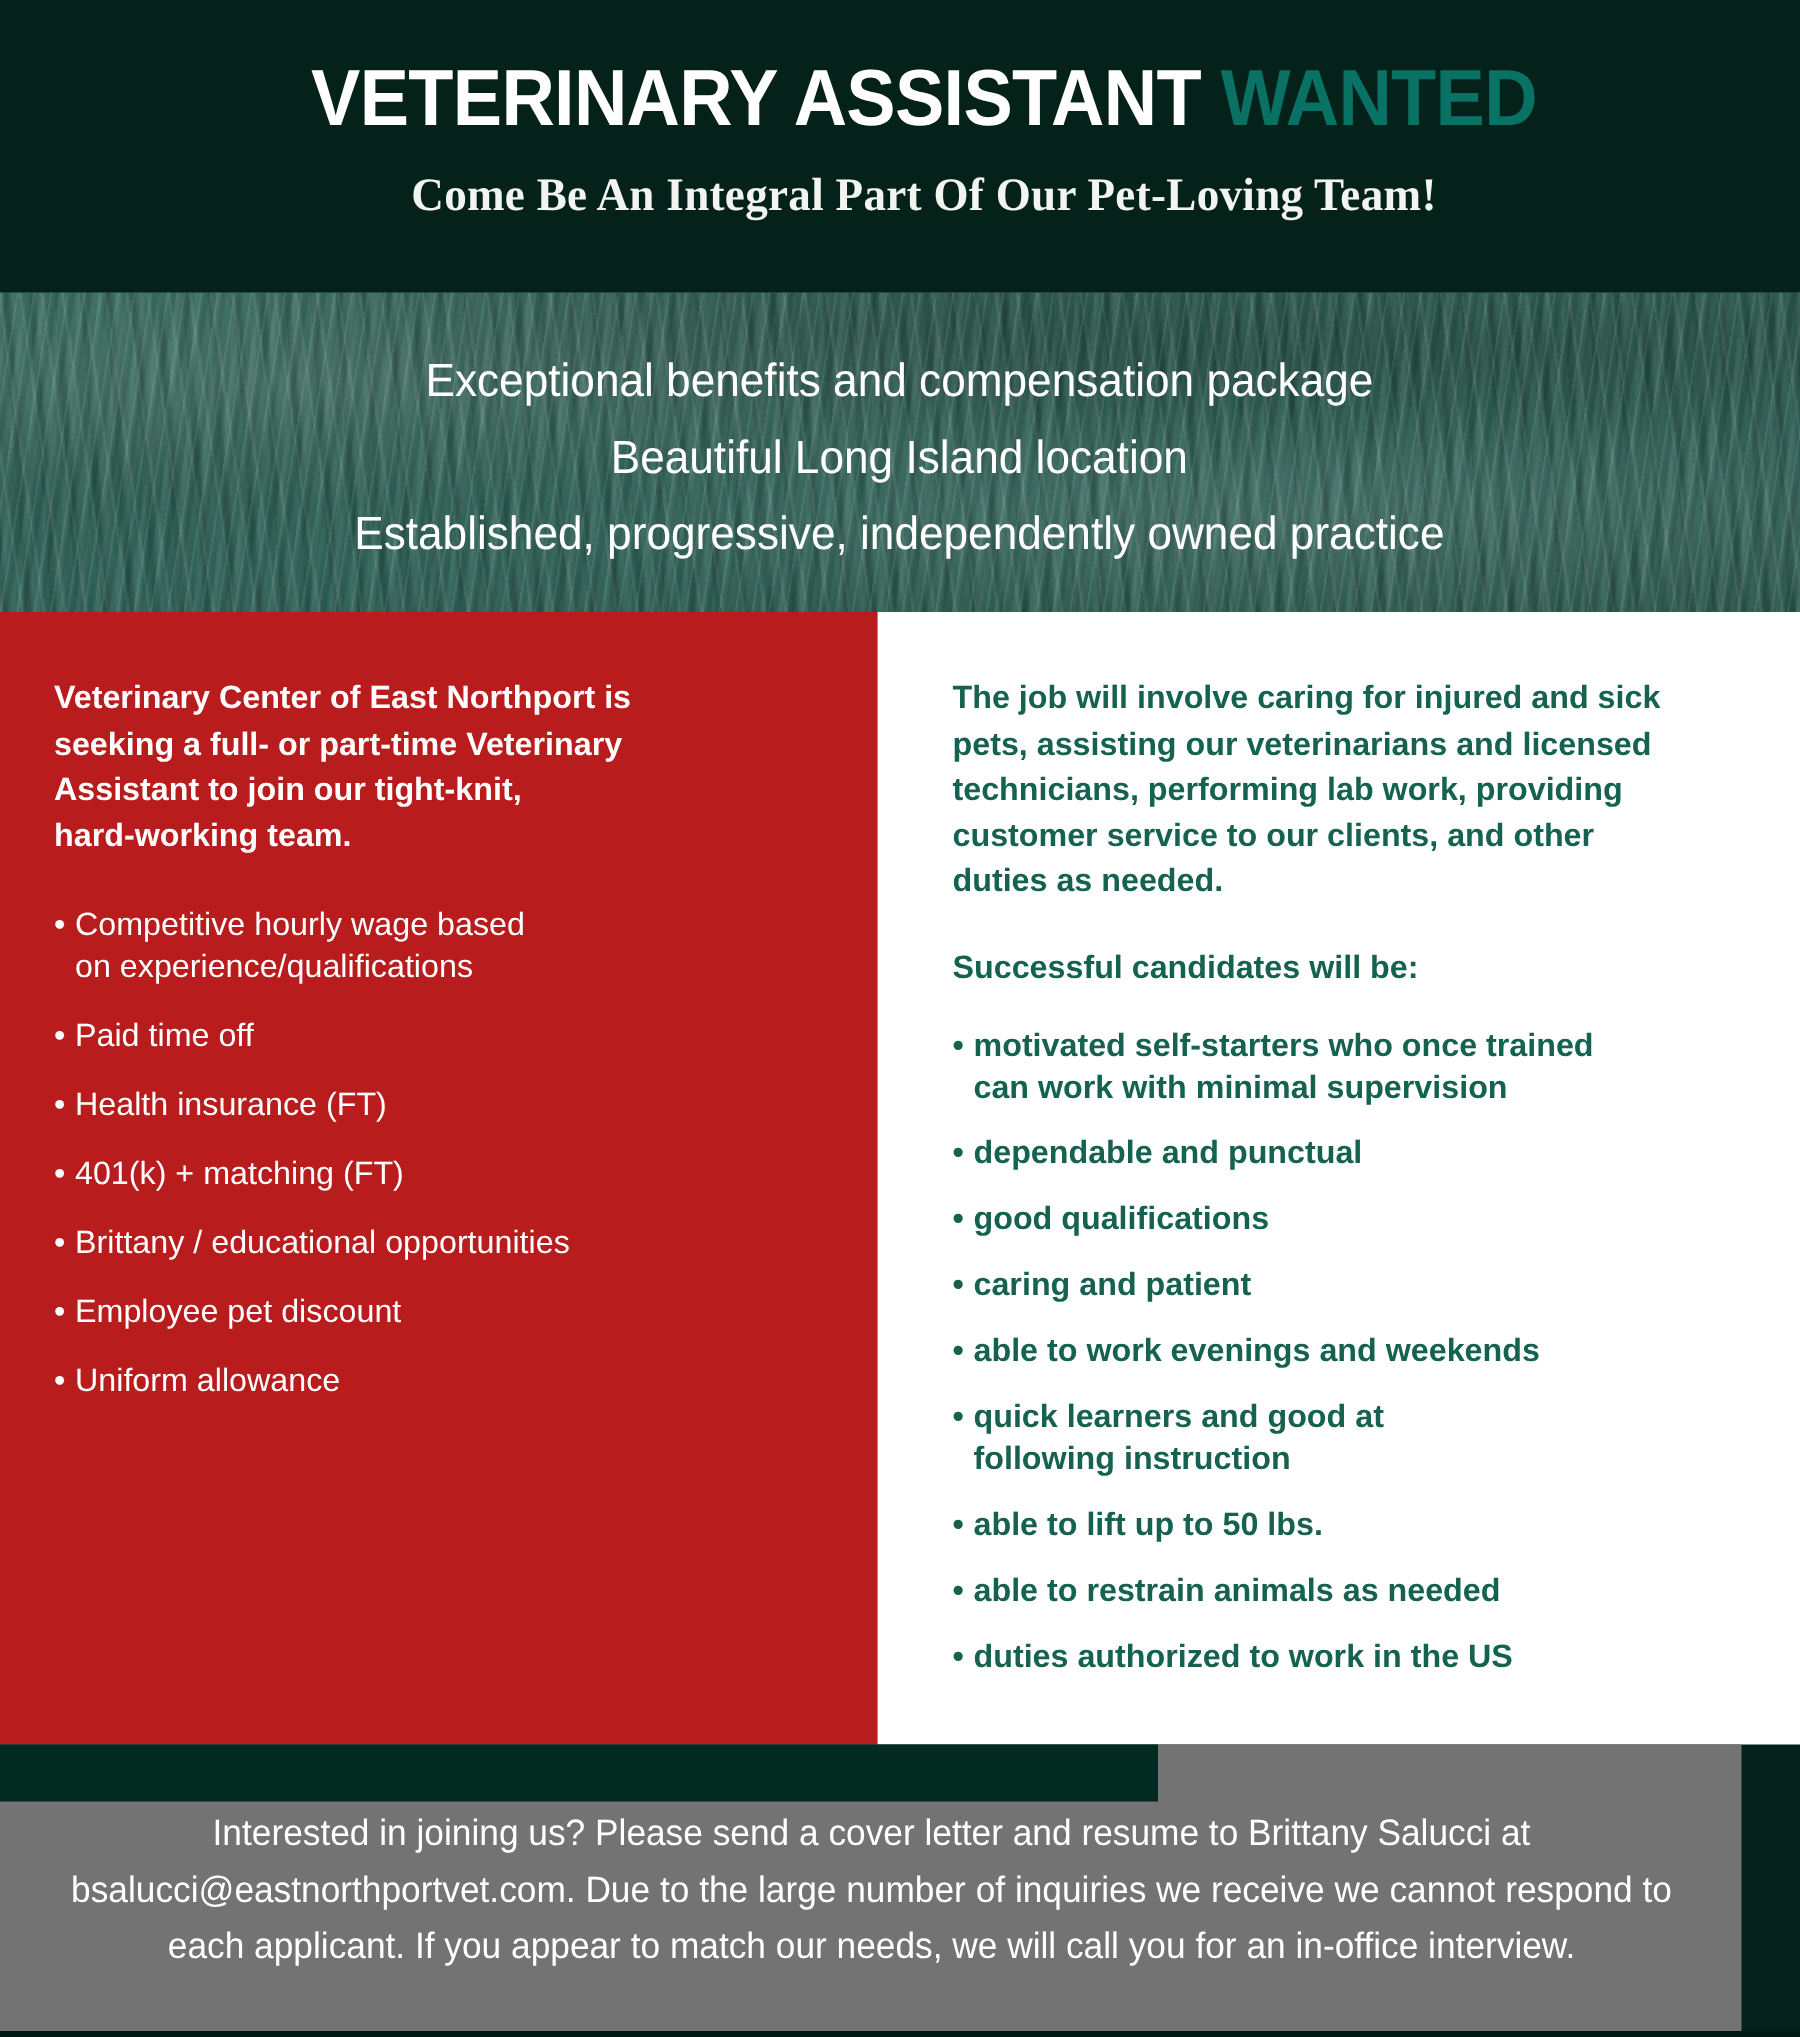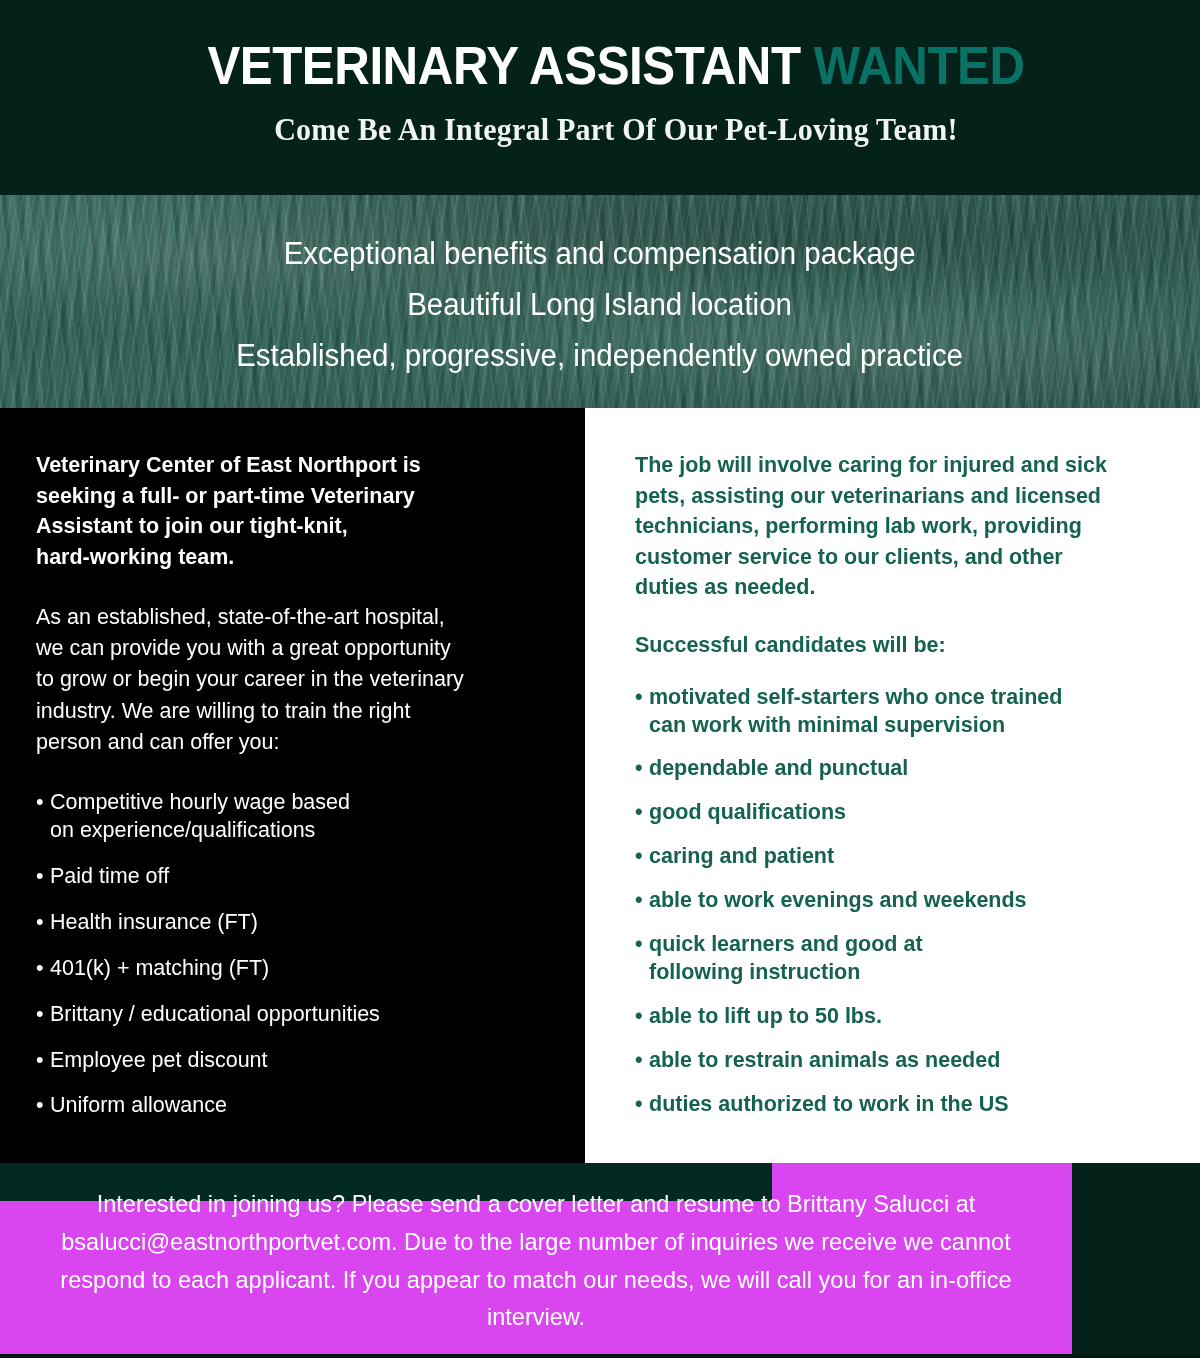--- a/index.html
+++ b/index.html
@@ -110,21 +110,21 @@
     position:absolute;
     left:0; top:408px;
     width:1200px;
     height:755px;
   }
   .col-left {
     position:absolute;
     left:0; top:0;
     width:585px;
     height:755px;
-    background:#000000;
+    background:#b91c1c;
     padding:42px 28px 0 36px;
   }
   .col-right {
     position:absolute;
     left:585px; top:0;
     width:694px;
     height:755px;
     background:#ffffff;
     padding:42px 26px 0 50px;
   }
@@ -172,23 +172,23 @@
     color:#14624f;
     font-weight:bold;
   }
   .col-right .bullet { font-weight:bold; }
   .col-right .bullet { margin-bottom:16px; }
 
   
   .footer {
     position:absolute;
     left:0; top:1163px;
-    width:1072px;
+    width:1161px;
     height:195px;
-    background:#d946ef;
+    background:#737373;
     display:flex;
     align-items:center;
     justify-content:center;
   }
   .footer-shade {
     position:absolute;
     left:0; top:0;
     width:772px;
     height:38px;
     background:#032a20;
@@ -230,25 +230,20 @@
     </div>
   </div>
 
   <div class="body-area">
 
     <div class="col-left">
       <div class="lead-bold" style="white-space:pre-line;">Veterinary Center of East Northport is
 seeking a full- or part-time Veterinary
 Assistant to join our tight-knit,
 hard-working team.</div>
-      <div class="para-left" style="white-space:pre-line;">As an established, state-of-the-art hospital,
-we can provide you with a great opportunity
-to grow or begin your career in the veterinary
-industry. We are willing to train the right
-person and can offer you:</div>
 
       <div class="bullets-left">
         <div class="bullet">
           <span class="dot">•</span>
           <span class="btext">Competitive hourly wage based
  on experience/qualifications</span>
         </div>
         <div class="bullet">
           <span class="dot">•</span>
           <span class="btext">Paid time off</span>

